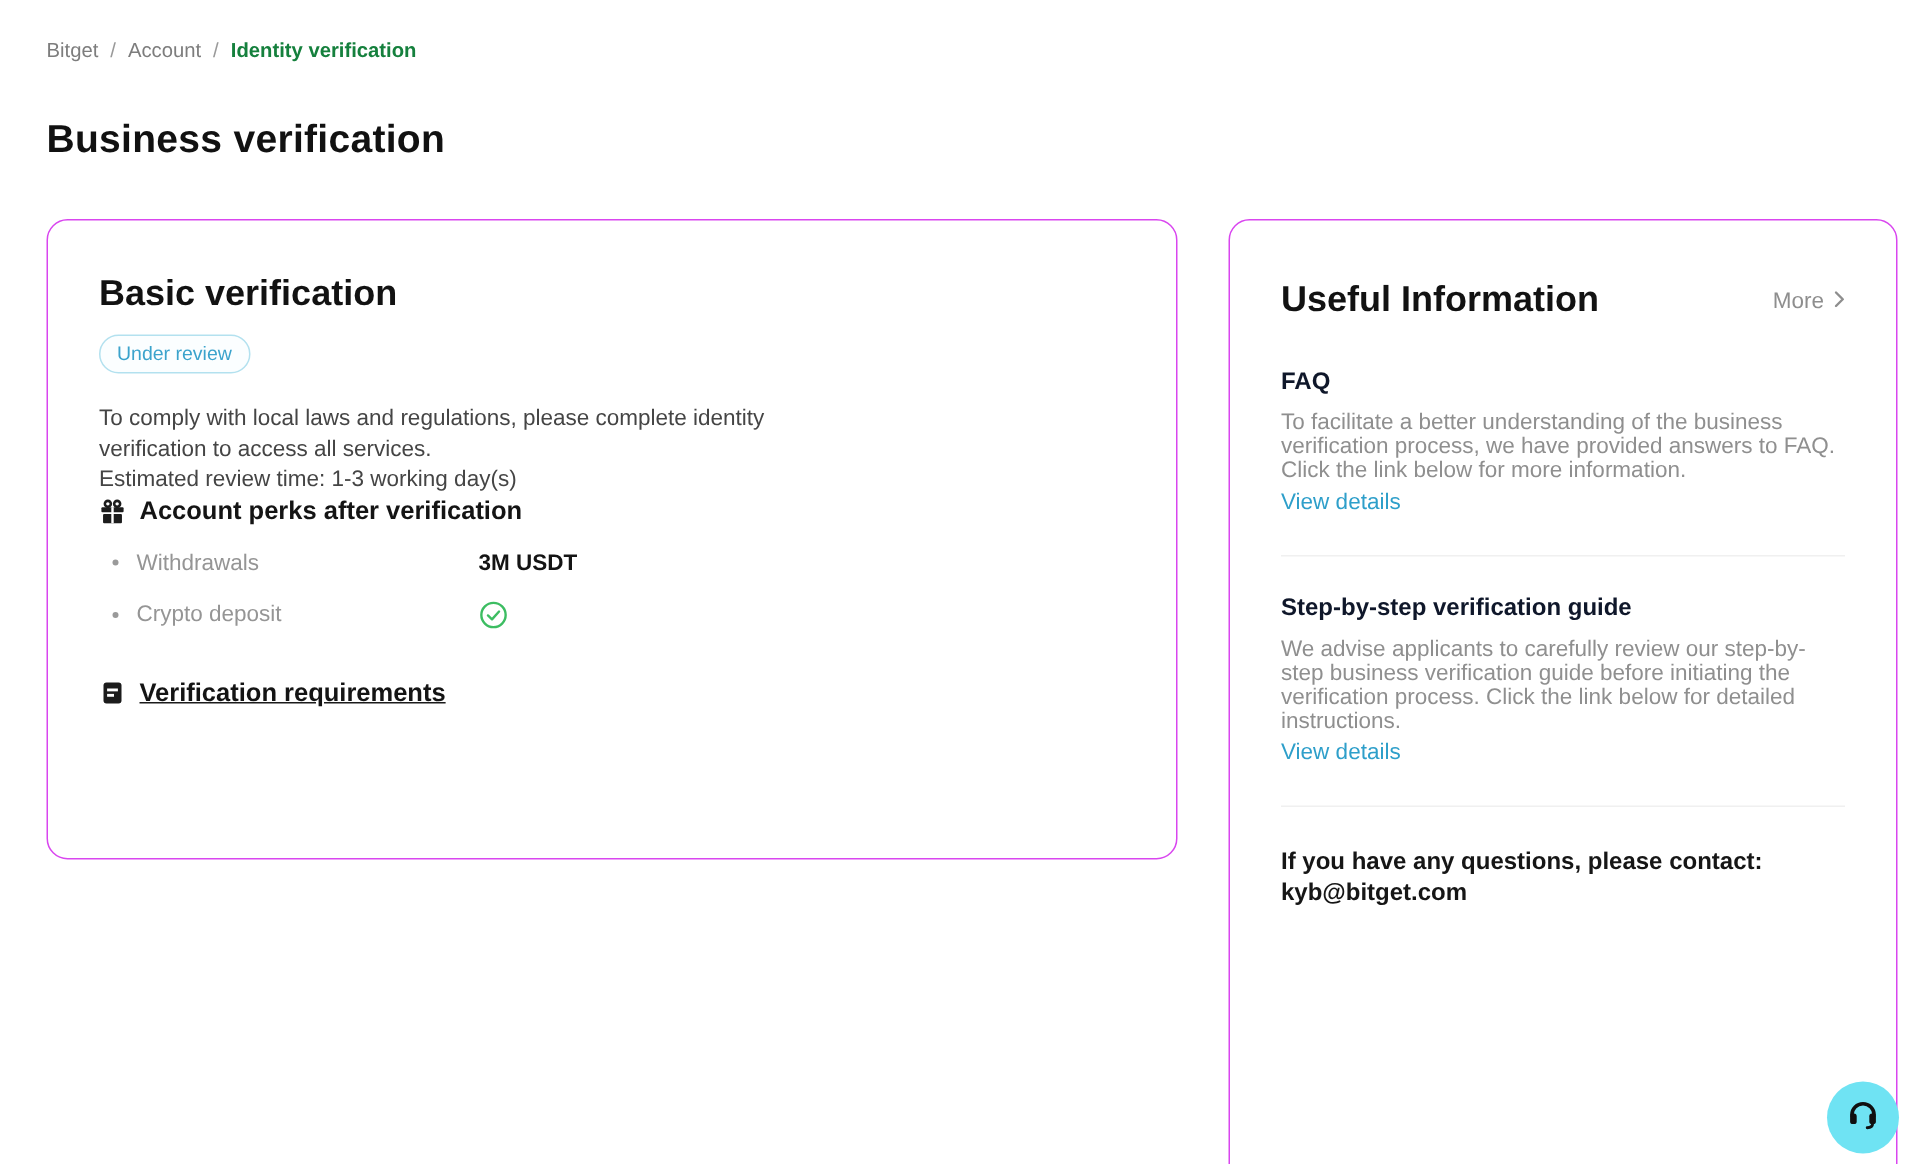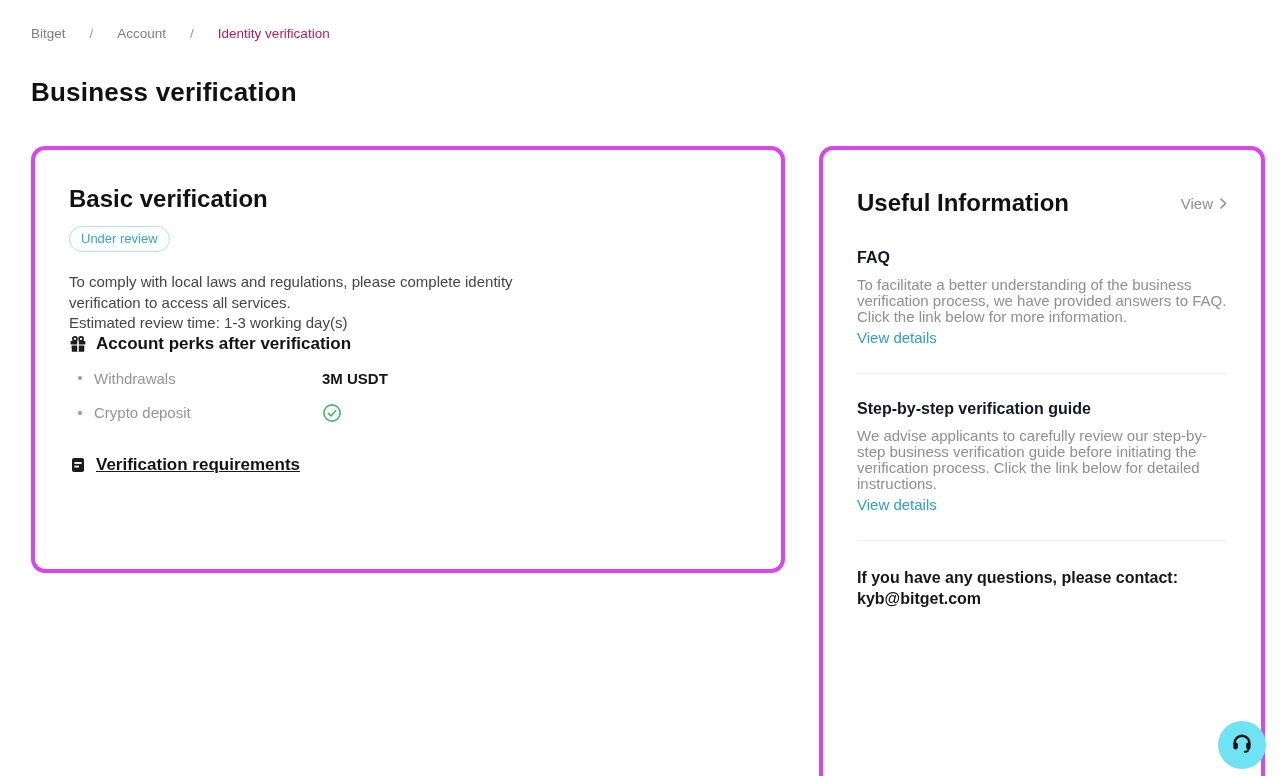--- a/index.html
+++ b/index.html
@@ -2,31 +2,31 @@
 <html><head>
 <meta charset="utf-8">
 <style>
   * { margin:0; padding:0; box-sizing:border-box; }
   html,body { width:1280px; height:776px; background:#ffffff; overflow:hidden; }
   body { font-family:"Liberation Sans","DejaVu Sans",sans-serif; color:#1b1b1b; position:relative; }
 
   .page { padding:26px 15px 0 31px; }
 
   
-  .breadcrumb { display:flex; align-items:center; gap:24px; font-size:13.5px; color:#7d7d7d; }
+  .breadcrumb { display:flex; align-items:center; gap:8px; font-size:13.5px; color:#7d7d7d; }
   .breadcrumb .crumb-link { cursor:pointer; }
   .breadcrumb .crumb-sep { color:#9a9a9a; }
-  .breadcrumb .crumb-current { color:#be185d; font-weight:400; }
+  .breadcrumb .crumb-current { color:#15803d; font-weight:700; }
 
   
   .page-title { margin-top:36px; font-size:26px; font-weight:700; color:#111; letter-spacing:.2px; }
 
   
   .cards { display:flex; gap:34px; margin-top:38px; align-items:flex-start; }
-  .card { background:#fff; border:4px solid #d946ef; border-radius:14px; }
+  .card { background:#fff; border:1px solid #d946ef; border-radius:14px; }
   .card-basic { width:754px; height:427px; padding:34px 34px 0 34px; }
   .card-info  { width:446px; height:728px; padding:38px 34px 0 34px; }
 
   .card h2 { font-size:24px; font-weight:700; color:#121212; line-height:30px; }
 
   
   .badge { display:inline-block; margin-top:12px; font-size:13px; font-weight:500;
            color:#3ba3cc; border:1px solid #b3e1ef; background:#fbfeff;
            border-radius:14px; padding:4px 11px; line-height:16px; }
 
@@ -135,21 +135,21 @@
           </span>
           <span>Verification requirements</span>
         </div>
       </div>
     </section>
 
     <section class="card card-info">
       <div class="info-head">
         <h2>Useful Information</h2>
         <span class="more-link">
-          <span>View</span>
+          <span>More</span>
           <span>
             <svg width="7" height="11" viewBox="0 0 7 11">
               <polyline points="1,1 5.5,5.5 1,10" fill="none" stroke="#8e8e8e" stroke-width="1.6" stroke-linecap="round" stroke-linejoin="round"></polyline>
             </svg>
           </span>
         </span>
       </div>
 
       <div>
         <div class="info-sec-title">FAQ</div>

